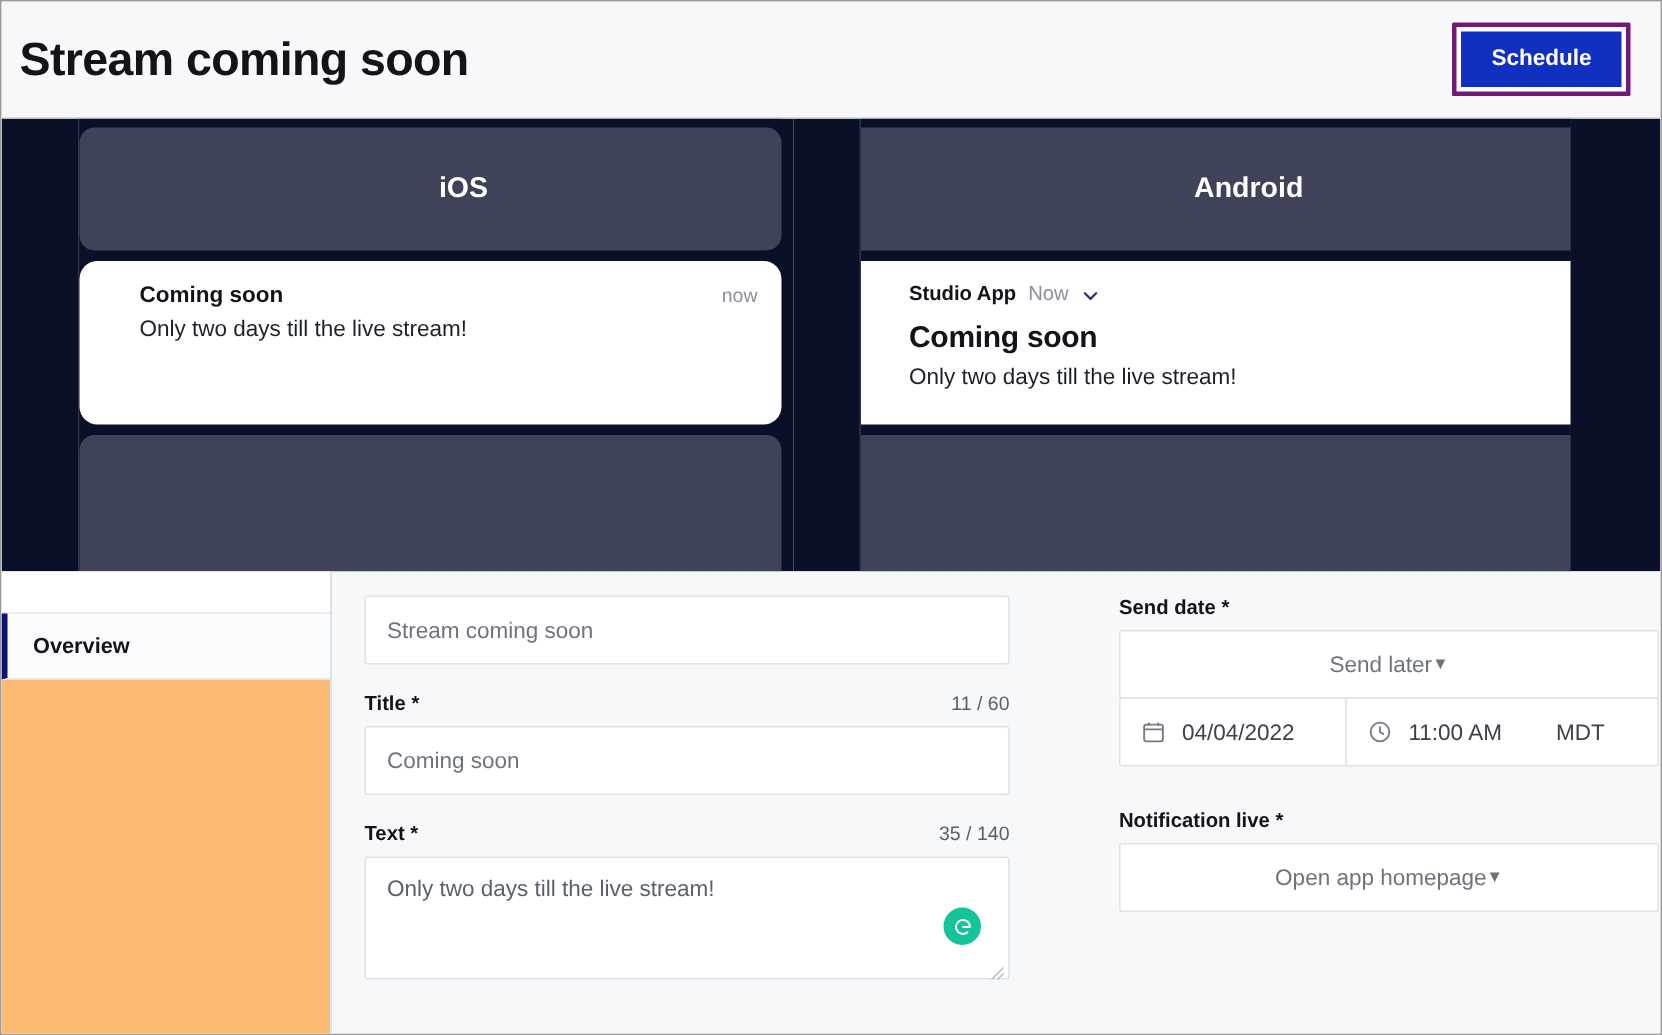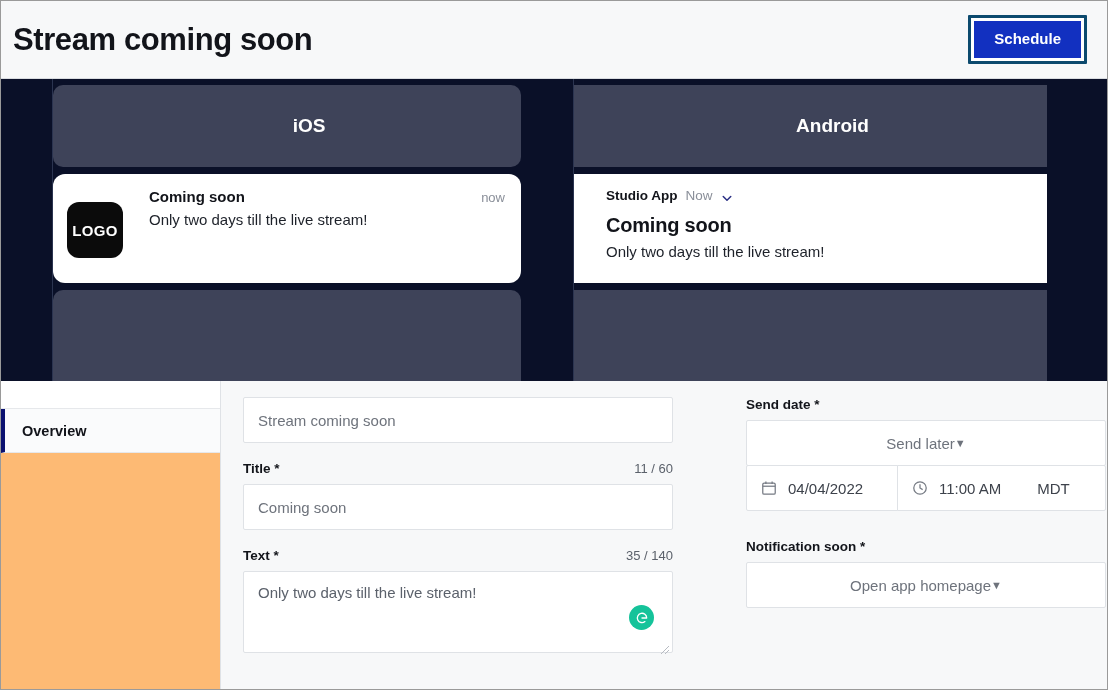--- a/index.html
+++ b/index.html
@@ -28,21 +28,21 @@
     padding: 0 20px 0 12px;
   }
   .page-title {
     font-size: 31px;
     font-weight: bold;
     color: #12141a;
     letter-spacing: -0.4px;
     line-height: 1;
   }
   .schedule-wrap {
-    border: 3px solid #0c4a6e;
+    border: 3px solid #701a75;
     padding: 3px;
     background: #ffffff;
     border-radius: 1px;
   }
   .schedule-btn {
     background: #1230c0;
     color: #ffffff;
     font-size: 15px;
     font-weight: bold;
     border: none;
@@ -273,21 +273,20 @@
     </div>
   </div>
 
   <div class="preview-stage">
 
     <div class="phone ios">
       <div class="edge-line"></div>
       <div class="phone-inner">
         <div class="os-header">iOS</div>
         <div class="ios-card">
-          <div class="logo-box">LOGO</div>
           <div class="ios-body">
             <div class="ios-top-row">
               <div class="ios-title">Coming soon</div>
               <div class="ios-time">now</div>
             </div>
             <div class="ios-text">Only two days till the live stream!</div>
           </div>
         </div>
         <div class="filler"></div>
       </div>
@@ -394,21 +393,21 @@
                 </svg>
               </span>
               <span>11:00 AM</span>
               <span class="tz">MDT</span>
             </div>
           </div>
         </div>
 
         <div class="field" style="margin-top:28px;">
           <div class="field-head">
-            <span class="field-label">Notification soon *</span>
+            <span class="field-label">Notification live *</span>
           </div>
           <div class="select-box">
             <span>Open app homepage</span>
             <span class="caret">▼</span>
           </div>
         </div>
 
       </div>
     </div>
   </div>

